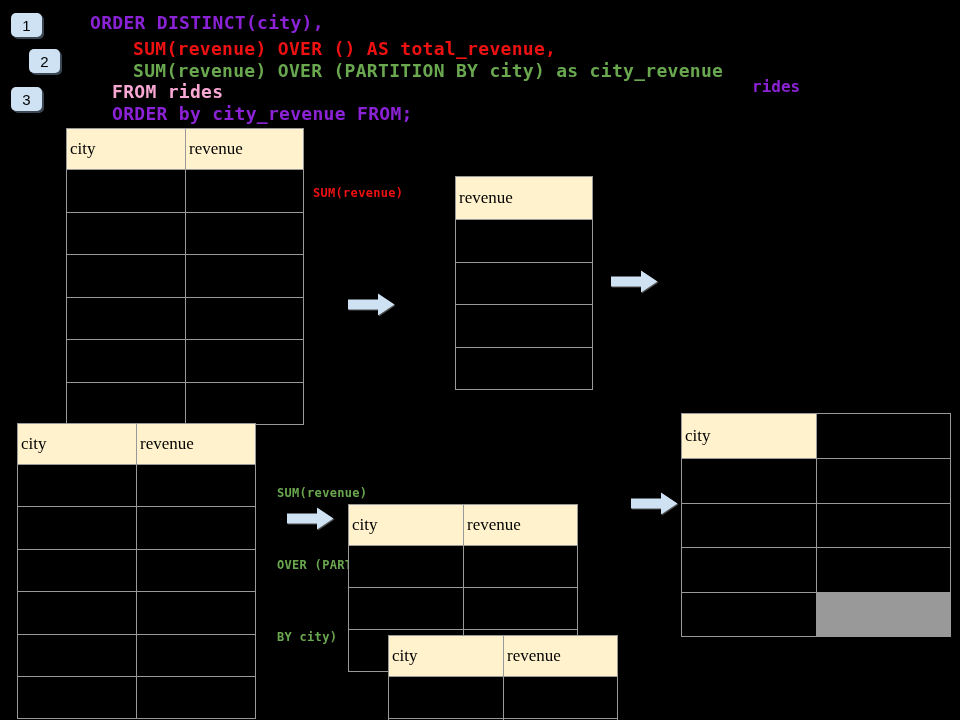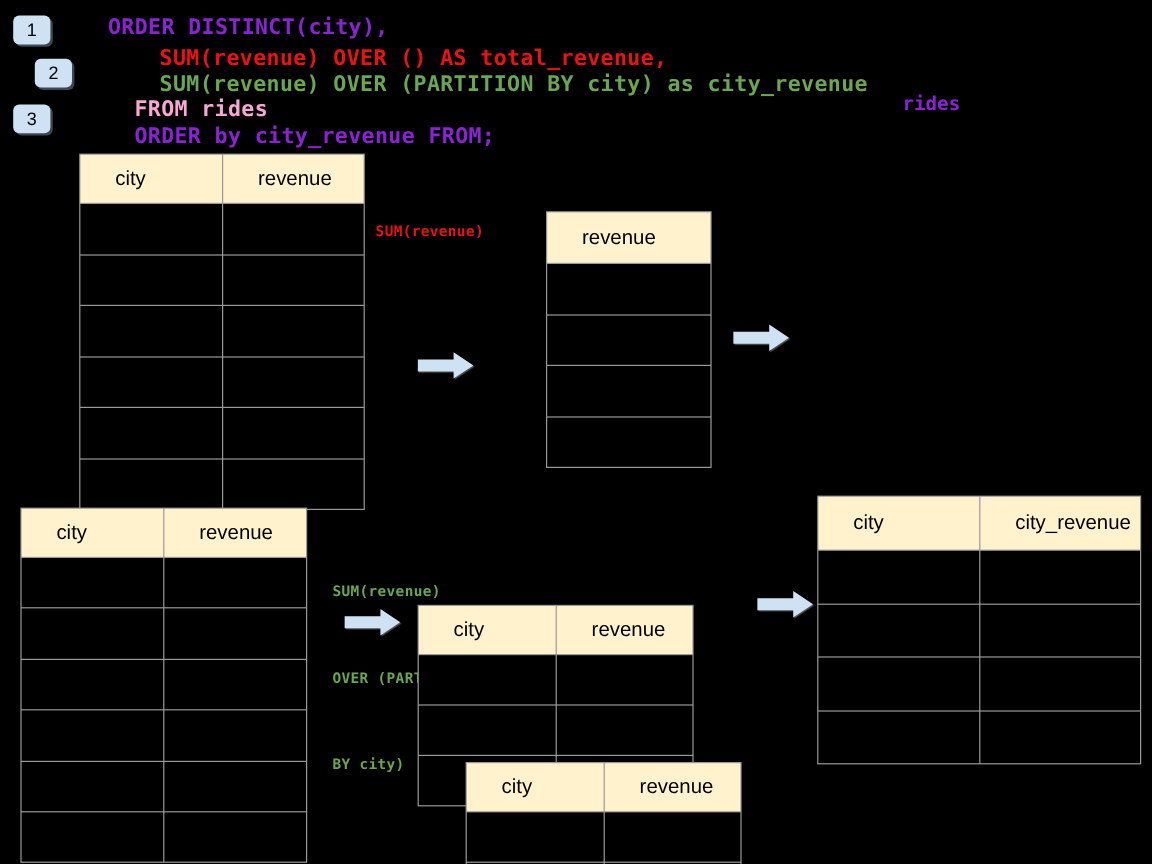--- a/index.html
+++ b/index.html
@@ -19,21 +19,21 @@
         white-space:pre;}
   .code-sm{position:absolute;font-family:"DejaVu Sans Mono","Liberation Mono",monospace;
         font-weight:bold;font-size:16px;line-height:21px;white-space:pre;}
   .lbl{position:absolute;font-family:"DejaVu Sans Mono","Liberation Mono",monospace;
         font-weight:bold;font-size:12px;letter-spacing:.3px;white-space:pre;}
 
   
   .table{position:absolute;display:grid;gap:1px;padding:1px;
          background:var(--border,#999999);}
   .th{background:var(--header_fill,#FFF2CC);color:#000;font-size:17px;
-      display:flex;align-items:center;padding-left:29px;box-sizing:border-box;}
+      display:flex;align-items:center;padding-left:3px;box-sizing:border-box;font-family:Liberation Serif, serif;}
   .td{background:#000;}
 
   .arrow-svg{position:absolute;filter:drop-shadow(1.5px 1.5px 0 rgba(90,90,90,.9));}
 </style>
 </head>
 <body>
 
 <div class="badge" style="left:11px;top:13px;">1</div>
 <div class="badge" style="left:29px;top:49px;">2</div>
 <div class="badge" style="left:11px;top:87px;">3</div>
@@ -115,21 +115,20 @@
   <div class="th">city</div>
   <div class="th">revenue</div>
 <div class="td"></div>
     <div class="td"></div>
     <div class="td"></div>
     <div class="td"></div>
   </div>
 
 <div class="table" style="left:681px;top:413px;grid-template-columns:134px 133px;grid-template-rows:44px repeat(4,43.5px);">
   <div class="th">city</div>
-  <div class="th">city_revenue</div>
 <div class="td"></div>
     <div class="td"></div>
     <div class="td"></div>
     <div class="td"></div>
     <div class="td"></div>
     <div class="td"></div>
     <div class="td"></div>
     <div class="td"></div>
   </div>
 

